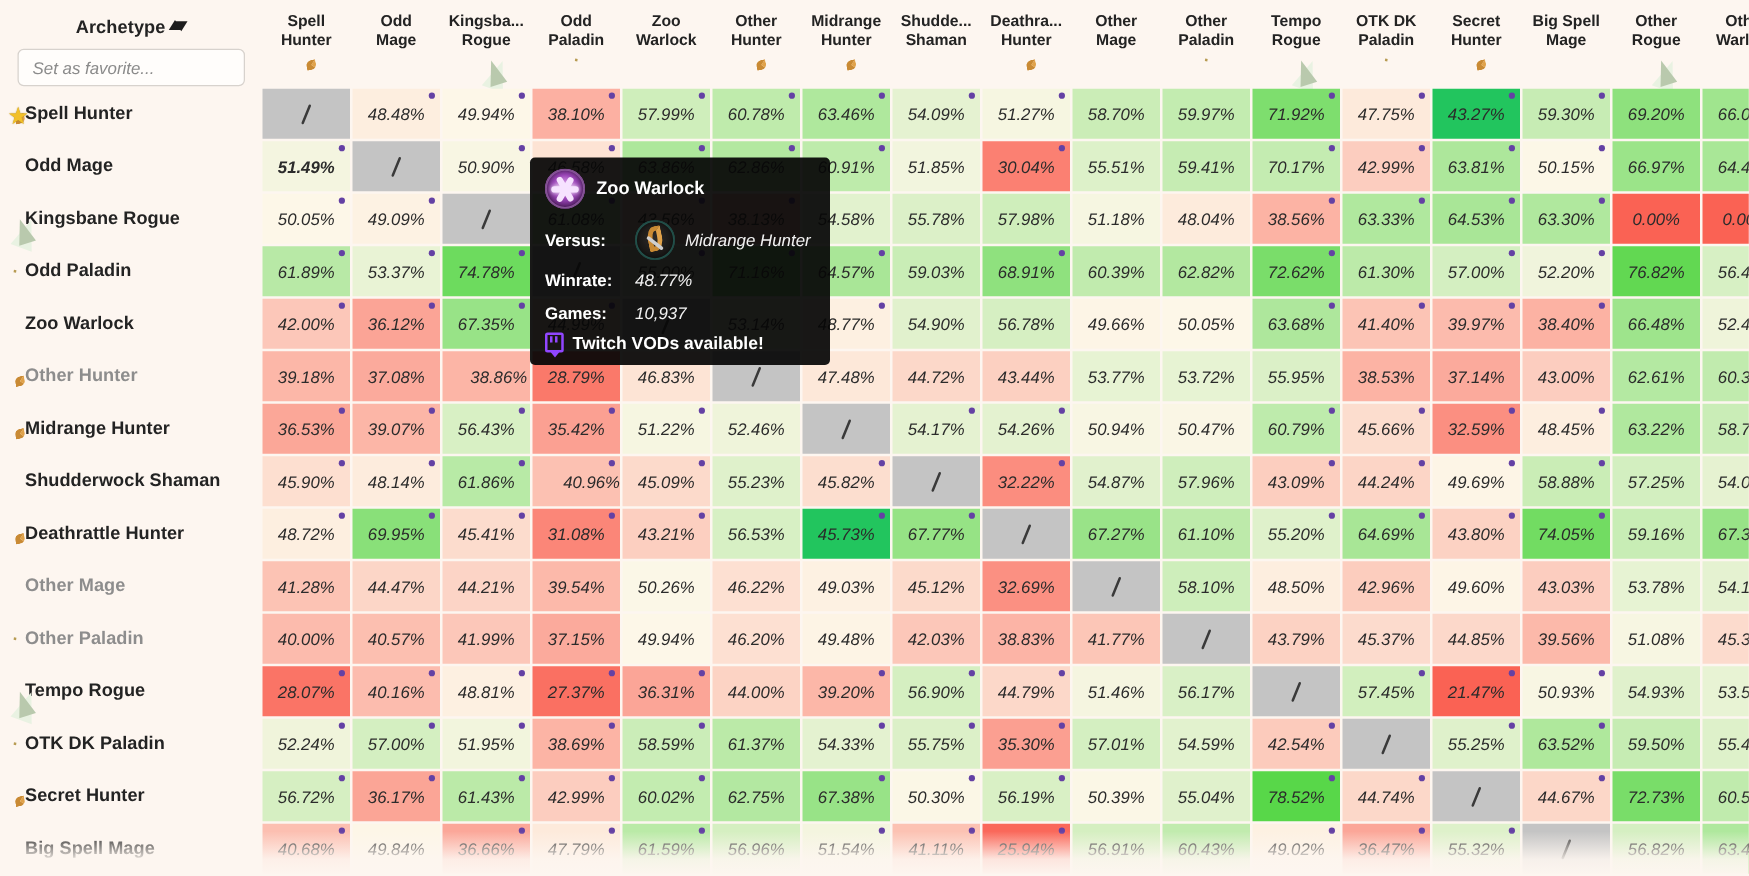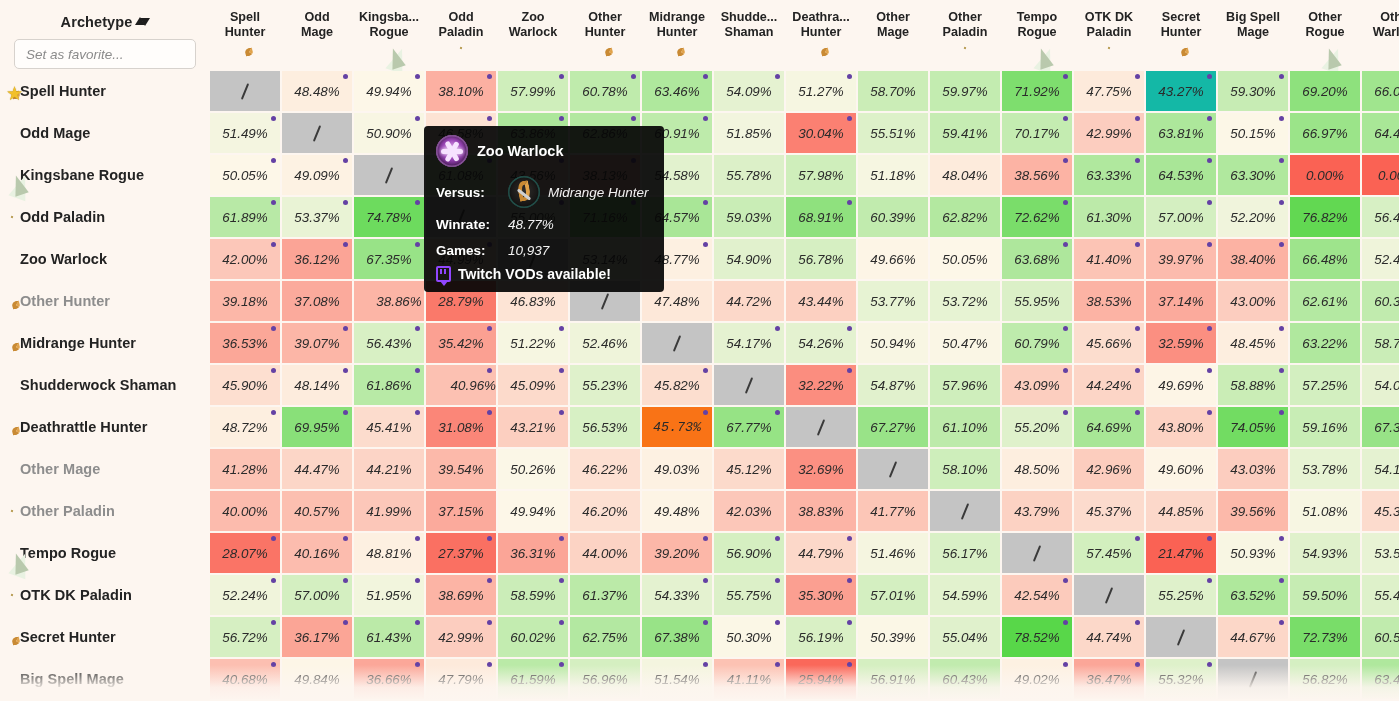--- a/index.html
+++ b/index.html
@@ -439,33 +439,33 @@
           <td class="cell" style="background: rgb(252, 176, 162);"><span>38.10%</span><span class="vod"></span></td>
           <td class="cell" style="background: rgb(207, 238, 187);"><span>57.99%</span><span class="vod"></span></td>
           <td class="cell" style="background: rgb(191, 235, 172);"><span>60.78%</span><span class="vod"></span></td>
           <td class="cell" style="background: rgb(175, 232, 157);"><span>63.46%</span><span class="vod"></span></td>
           <td class="cell" style="background: rgb(229, 242, 209);"><span>54.09%</span><span class="vod"></span></td>
           <td class="cell" style="background: rgb(246, 246, 225);"><span>51.27%</span><span class="vod"></span></td>
           <td class="cell" style="background: rgb(203, 237, 183);"><span>58.70%</span></td>
           <td class="cell" style="background: rgb(195, 236, 176);"><span>59.97%</span></td>
           <td class="cell" style="background: rgb(126, 222, 110);"><span>71.92%</span><span class="vod"></span></td>
           <td class="cell" style="background: rgb(253, 234, 219);"><span>47.75%</span><span class="vod"></span></td>
-          <td class="cell" style="background: #14b8a6; text-align: center;"><span>43.27%</span><span class="vod"></span></td>
+          <td class="cell" style="background: #22c55e; text-align: center;"><span>43.27%</span><span class="vod"></span></td>
           <td class="cell" style="background: rgb(199, 236, 180);"><span>59.30%</span><span class="vod"></span></td>
           <td class="cell" style="background: rgb(142, 225, 125);"><span>69.20%</span></td>
           <td class="cell" style="background: rgb(160, 229, 142);"><span>66.07%</span></td>
         </tr>
         <tr>
           <td class="rowhead">
             <div class="rowhead-inner">
               <span class="rowhead-icon-wrap"><span class="disc  mage"><i class="g"></i><i class="g2"></i></span></span>
               <span class="rowhead-label">Odd Mage</span>
             </div>
           </td>
-          <td class="cell" style="background: rgb(244, 245, 224);"><span>51.49%</span><span class="vod"></span></td>
+          <td class="cell" style="background: rgb(244, 245, 224); font-weight: bold;"><span>51.49%</span><span class="vod"></span></td>
           <td class="cell mirror"><span class="slash"></span></td>
           <td class="cell" style="background: rgb(248, 246, 227);"><span>50.90%</span><span class="vod"></span></td>
           <td class="cell" style="background: rgb(253, 227, 212);"><span>46.58%</span><span class="vod"></span></td>
           <td class="cell" style="background: rgb(173, 231, 155);"><span>63.86%</span><span class="vod"></span></td>
           <td class="cell" style="background: rgb(179, 232, 160);"><span>62.86%</span><span class="vod"></span></td>
           <td class="cell" style="background: rgb(190, 235, 171);"><span>60.91%</span><span class="vod"></span></td>
           <td class="cell" style="background: rgb(242, 245, 222);"><span>51.85%</span></td>
           <td class="cell" style="background: rgb(251, 128, 114);"><span>30.04%</span><span class="vod"></span></td>
           <td class="cell" style="background: rgb(221, 241, 201);"><span>55.51%</span></td>
           <td class="cell" style="background: rgb(198, 236, 179);"><span>59.41%</span></td>
@@ -632,21 +632,21 @@
               <span class="rowhead-icon-wrap"><span class="disc  hunter"><i class="g"></i></span></span>
               <span class="rowhead-label">Deathrattle Hunter</span>
             </div>
           </td>
           <td class="cell" style="background: rgb(253, 239, 224);"><span>48.72%</span><span class="vod"></span></td>
           <td class="cell" style="background: rgb(137, 224, 121);"><span>69.95%</span><span class="vod"></span></td>
           <td class="cell" style="background: rgb(252, 220, 205);"><span>45.41%</span><span class="vod"></span></td>
           <td class="cell" style="background: rgb(251, 134, 120);"><span>31.08%</span><span class="vod"></span></td>
           <td class="cell" style="background: rgb(252, 207, 192);"><span>43.21%</span><span class="vod"></span></td>
           <td class="cell" style="background: rgb(215, 240, 196);"><span>56.53%</span></td>
-          <td class="cell" style="background: #f97316; font-family: Liberation Mono, monospace;"><span>45.73%</span><span class="vod"></span></td>
+          <td class="cell" style="background: #22c55e;"><span>45.73%</span><span class="vod"></span></td>
           <td class="cell" style="background: rgb(150, 227, 133);"><span>67.77%</span><span class="vod"></span></td>
           <td class="cell mirror"><span class="slash"></span></td>
           <td class="cell" style="background: rgb(153, 227, 136);"><span>67.27%</span></td>
           <td class="cell" style="background: rgb(189, 234, 170);"><span>61.10%</span></td>
           <td class="cell" style="background: rgb(223, 241, 203);"><span>55.20%</span><span class="vod"></span></td>
           <td class="cell" style="background: rgb(168, 230, 150);"><span>64.69%</span><span class="vod"></span></td>
           <td class="cell" style="background: rgb(252, 210, 195);"><span>43.80%</span><span class="vod"></span></td>
           <td class="cell" style="background: rgb(114, 220, 98);"><span>74.05%</span><span class="vod"></span></td>
           <td class="cell" style="background: rgb(200, 237, 181);"><span>59.16%</span></td>
           <td class="cell" style="background: rgb(152, 227, 135);"><span>67.38%</span></td>

